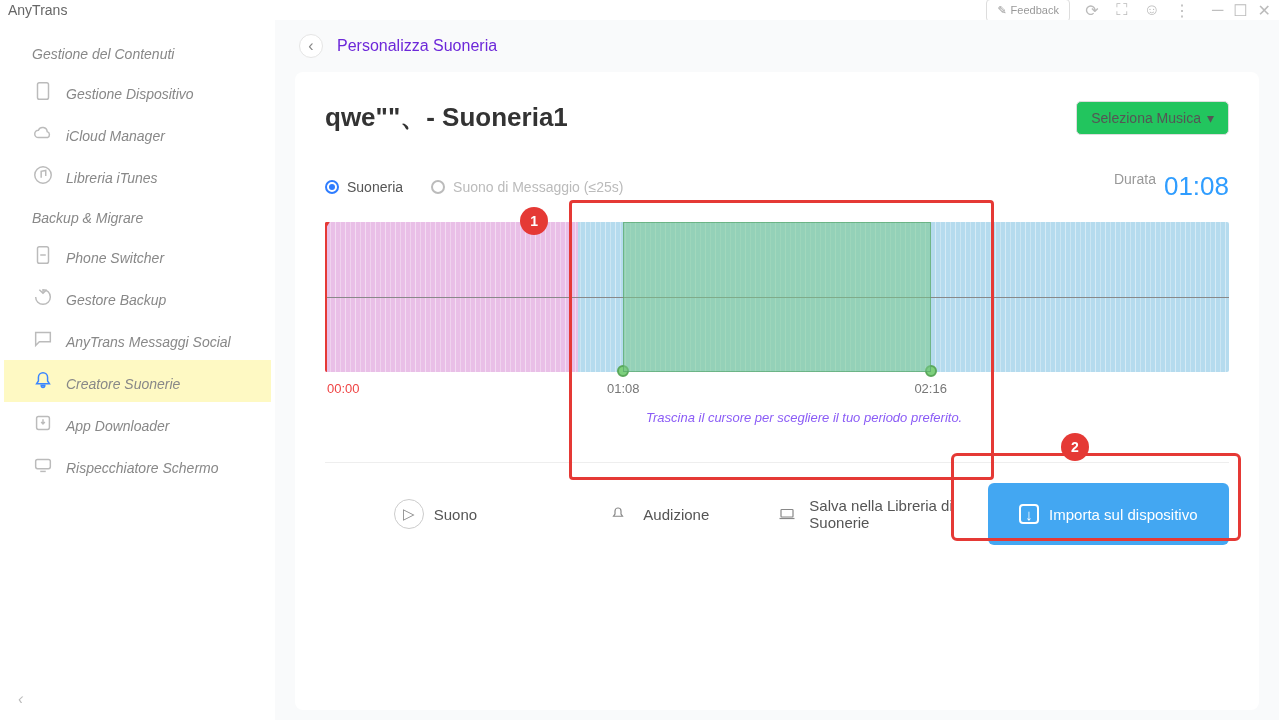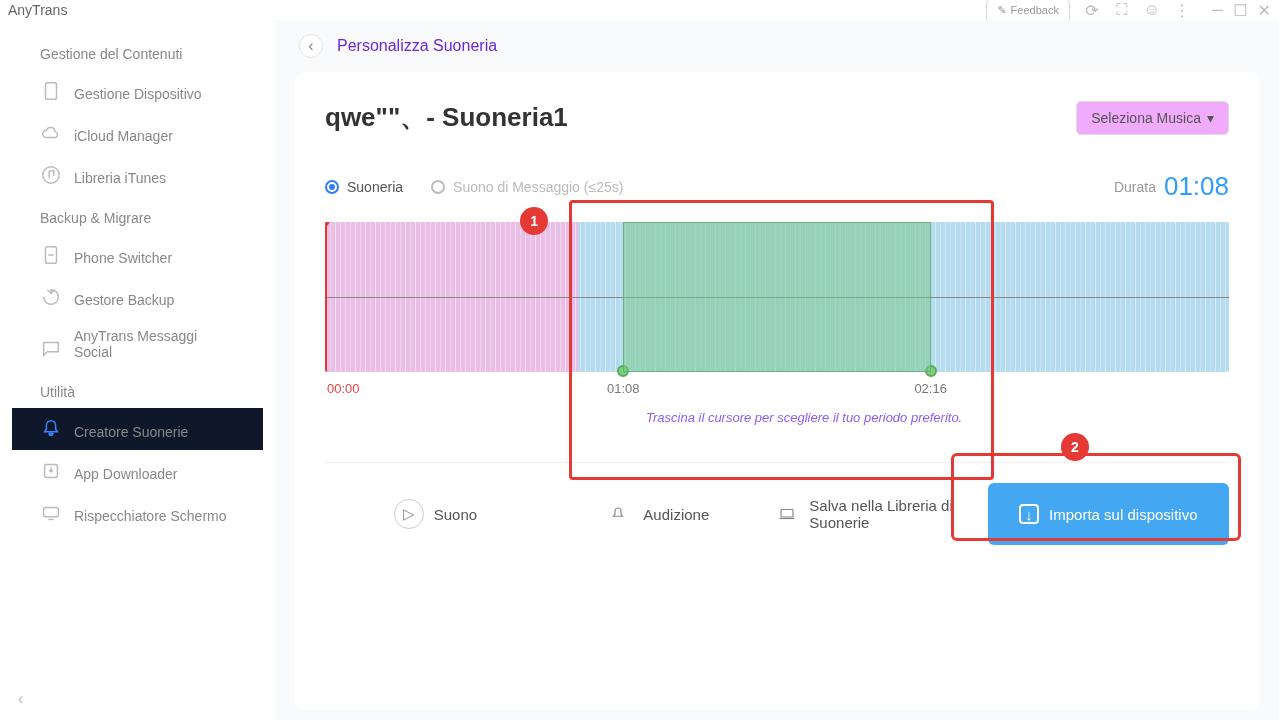--- a/index.html
+++ b/index.html
@@ -5,43 +5,43 @@
 * { margin: 0; padding: 0; box-sizing: border-box; font-family: -apple-system, BlinkMacSystemFont, "Segoe UI", Arial, sans-serif; }
 body { width: 1279px; height: 720px; background: #fff; display: flex; flex-direction: column; overflow: hidden; }
 .topbar { height: 20px; display: flex; align-items: center; justify-content: space-between; padding: 1px 8px; }
 .app-name { font-size: 14px; color: #666; font-weight: 500; }
 .top-right { display: flex; align-items: center; gap: 14px; }
 .feedback-btn { border: 1px solid #ddd; padding: 4px 10px; font-size: 11px; color: #999; border-radius: 4px; display: flex; align-items: center; gap: 4px; background: #fff; }
 .top-icons { display: flex; gap: 14px; color: #bbb; }
 .top-icon { width: 16px; height: 16px; display: flex; align-items: center; justify-content: center; }
 .win-controls { display: flex; gap: 10px; color: #bbb; margin-left: 8px; }
 .main-wrap { display: flex; flex: 1; min-height: 0; }
-.sidebar { width: 275px; padding: 12px 12px; overflow-y: auto; position: relative; }
+.sidebar { width: 275px; padding: 12px 4px; overflow-y: auto; position: relative; font-style: italic; }
 .sidebar-section-title { font-size: 14px; color: #888; padding: 8px 28px; margin-top: 6px; }
 .sidebar-item { display: flex; align-items: flex-end; gap: 12px; padding: 10px 28px; font-size: 14px; color: #888; cursor: pointer; }
-.sidebar-item.active { background: #0f172a; }
+.sidebar-item.active { background: #fef9c3; }
 .sidebar-item.active .sidebar-icon { color: #3a86ff; }
 .sidebar-icon { width: 22px; height: 22px; display: flex; align-items: center; justify-content: center; color: #bbb; }
 .sidebar-icon svg { width: 22px; height: 22px; }
 .collapse-chevron { position: absolute; bottom: 12px; left: 18px; color: #bbb; }
 .content { flex: 1; background: #f9fafb; padding: 0; display: flex; flex-direction: column; min-width: 0; }
 .breadcrumb-bar { display: flex; align-items: center; gap: 14px; padding: 14px 24px; }
 .back-chevron { width: 24px; height: 24px; border: 1px solid #e5e5e5; border-radius: 50%; display: flex; align-items: center; justify-content: center; color: #888; background: #fff; }
 .breadcrumb-text { font-size: 16px; color: #6d28d9; }
 .panel { margin: 0 20px 10px 20px; background: #fff; border-radius: 8px; padding: 28px 30px 20px 30px; flex: 1; display: flex; flex-direction: column; }
 .title-row { display: flex; justify-content: space-between; align-items: center; }
 .song-title { font-size: 26px; color: #333; }
-.select-music-btn { border: 1px solid #ddd; padding: 8px 14px; border-radius: 5px; font-size: 14px; color: #555; display: flex; align-items: center; gap: 6px; background: #f0abfc; }
+.select-music-btn { border: 1px solid #ddd; padding: 8px 14px; border-radius: 5px; font-size: 14px; color: #555; display: flex; align-items: center; gap: 6px; background: #22c55e; }
 .type-row { margin-top: 36px; display: flex; align-items: center; gap: 28px; }
 .radio-opt { display: flex; align-items: center; gap: 8px; font-size: 14px; color: #555; }
 .radio-opt.muted { color: #bbb; }
 .radio-circle { width: 14px; height: 14px; border: 2px solid #bbb; border-radius: 50%; display: flex; align-items: center; justify-content: center; }
 .radio-circle.selected { border-color: #2f7dff; }
 .radio-circle.selected::after { content: ""; width: 6px; height: 6px; background: #2f7dff; border-radius: 50%; }
-.duration-wrap { margin-left: auto; display: flex; align-items: center; gap: 8px; }
+.duration-wrap { margin-left: auto; display: flex; align-items: flex-start; gap: 8px; }
 .duration-label { color: #999; font-size: 14px; }
 .duration-value { color: #2f9dff; font-size: 26px; font-weight: 400; }
 .waveform-area { margin-top: 20px; position: relative; }
 .waveform { height: 150px; position: relative; background: linear-gradient(to right, #e9bfe7 0%, #e9bfe7 28%, #b5dbee 28%, #b5dbee 100%); border-radius: 2px; overflow: hidden; }
 .waveform::after { content: ""; position: absolute; inset: 0; background:
   repeating-linear-gradient(to right, rgba(255,255,255,0.9) 0 1px, transparent 1px 5px, rgba(255,255,255,0.6) 5px 6px, transparent 6px 10px);
   opacity: 0.5; }
 .wave-midline { position: absolute; left: 0; right: 0; top: 50%; height: 1px; background: #888; z-index: 2; }
 .playhead { position: absolute; left: 0; top: 0; bottom: 0; width: 2px; background: #e53935; z-index: 6; }
 .playhead::before { content: ""; position: absolute; top: -2px; left: -4px; width: 0; height: 0; border-left: 5px solid transparent; border-right: 5px solid transparent; border-top: 8px solid #e53935; }
@@ -142,21 +142,20 @@
     </div>
     <div class="sidebar-item">
       <span class="sidebar-icon">
           <svg viewBox="0 0 24 24">
             <path d="M4 5h16v10H8l-4 4V5z"></path>
           </svg>
         </span>
       <span>AnyTrans Messaggi Social</span>
     </div>
 
-    <div class="sidebar-section-title">Utilità</div>
 
     <div class="sidebar-item active">
       <span class="sidebar-icon">
           <svg viewBox="0 0 24 24" fill="currentColor" stroke="none">
             <path d="M12 3a5 5 0 015 5v4l2 3H5l2-3V8a5 5 0 015-5zm-2 14h4a2 2 0 01-4 0z"></path>
           </svg>
         </span>
       <span>Creatore Suonerie</span>
     </div>
     <div class="sidebar-item">

